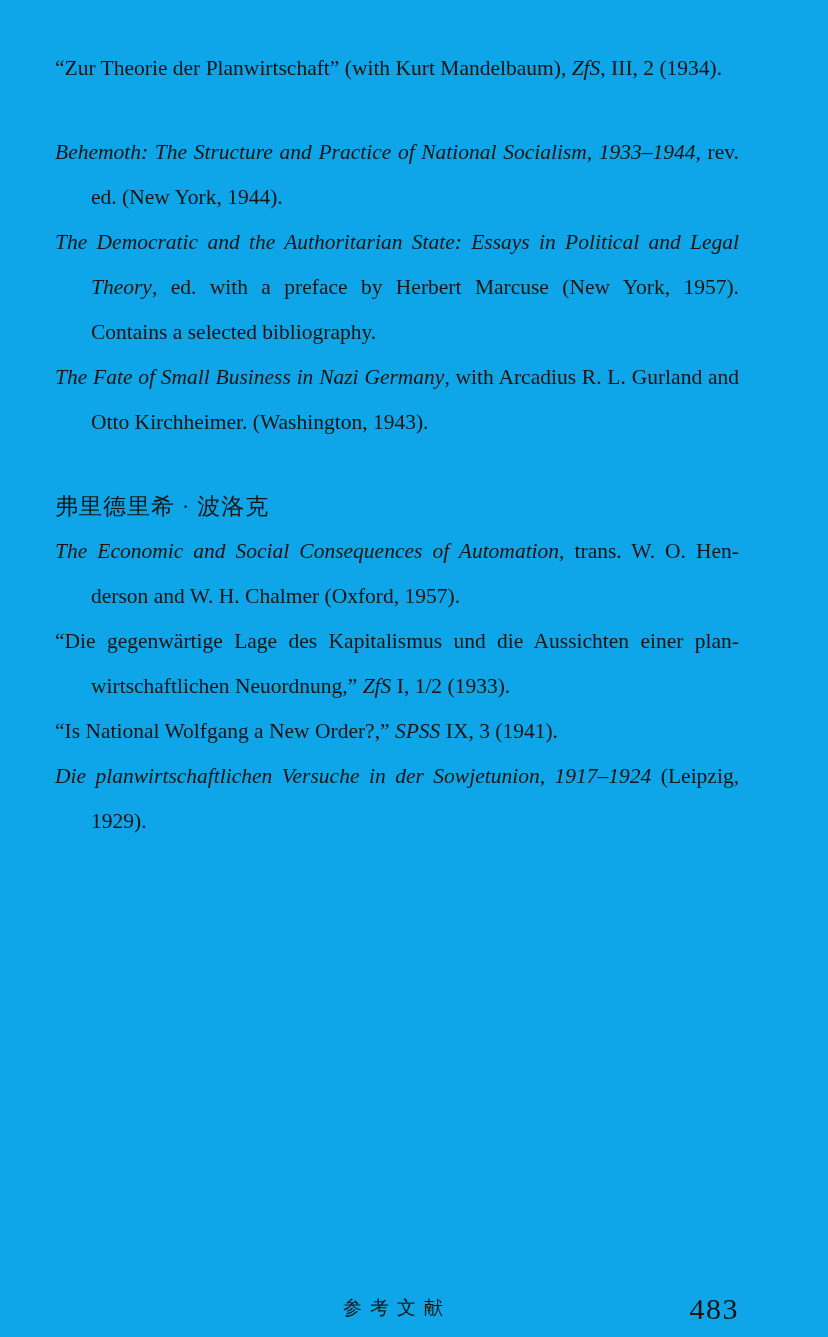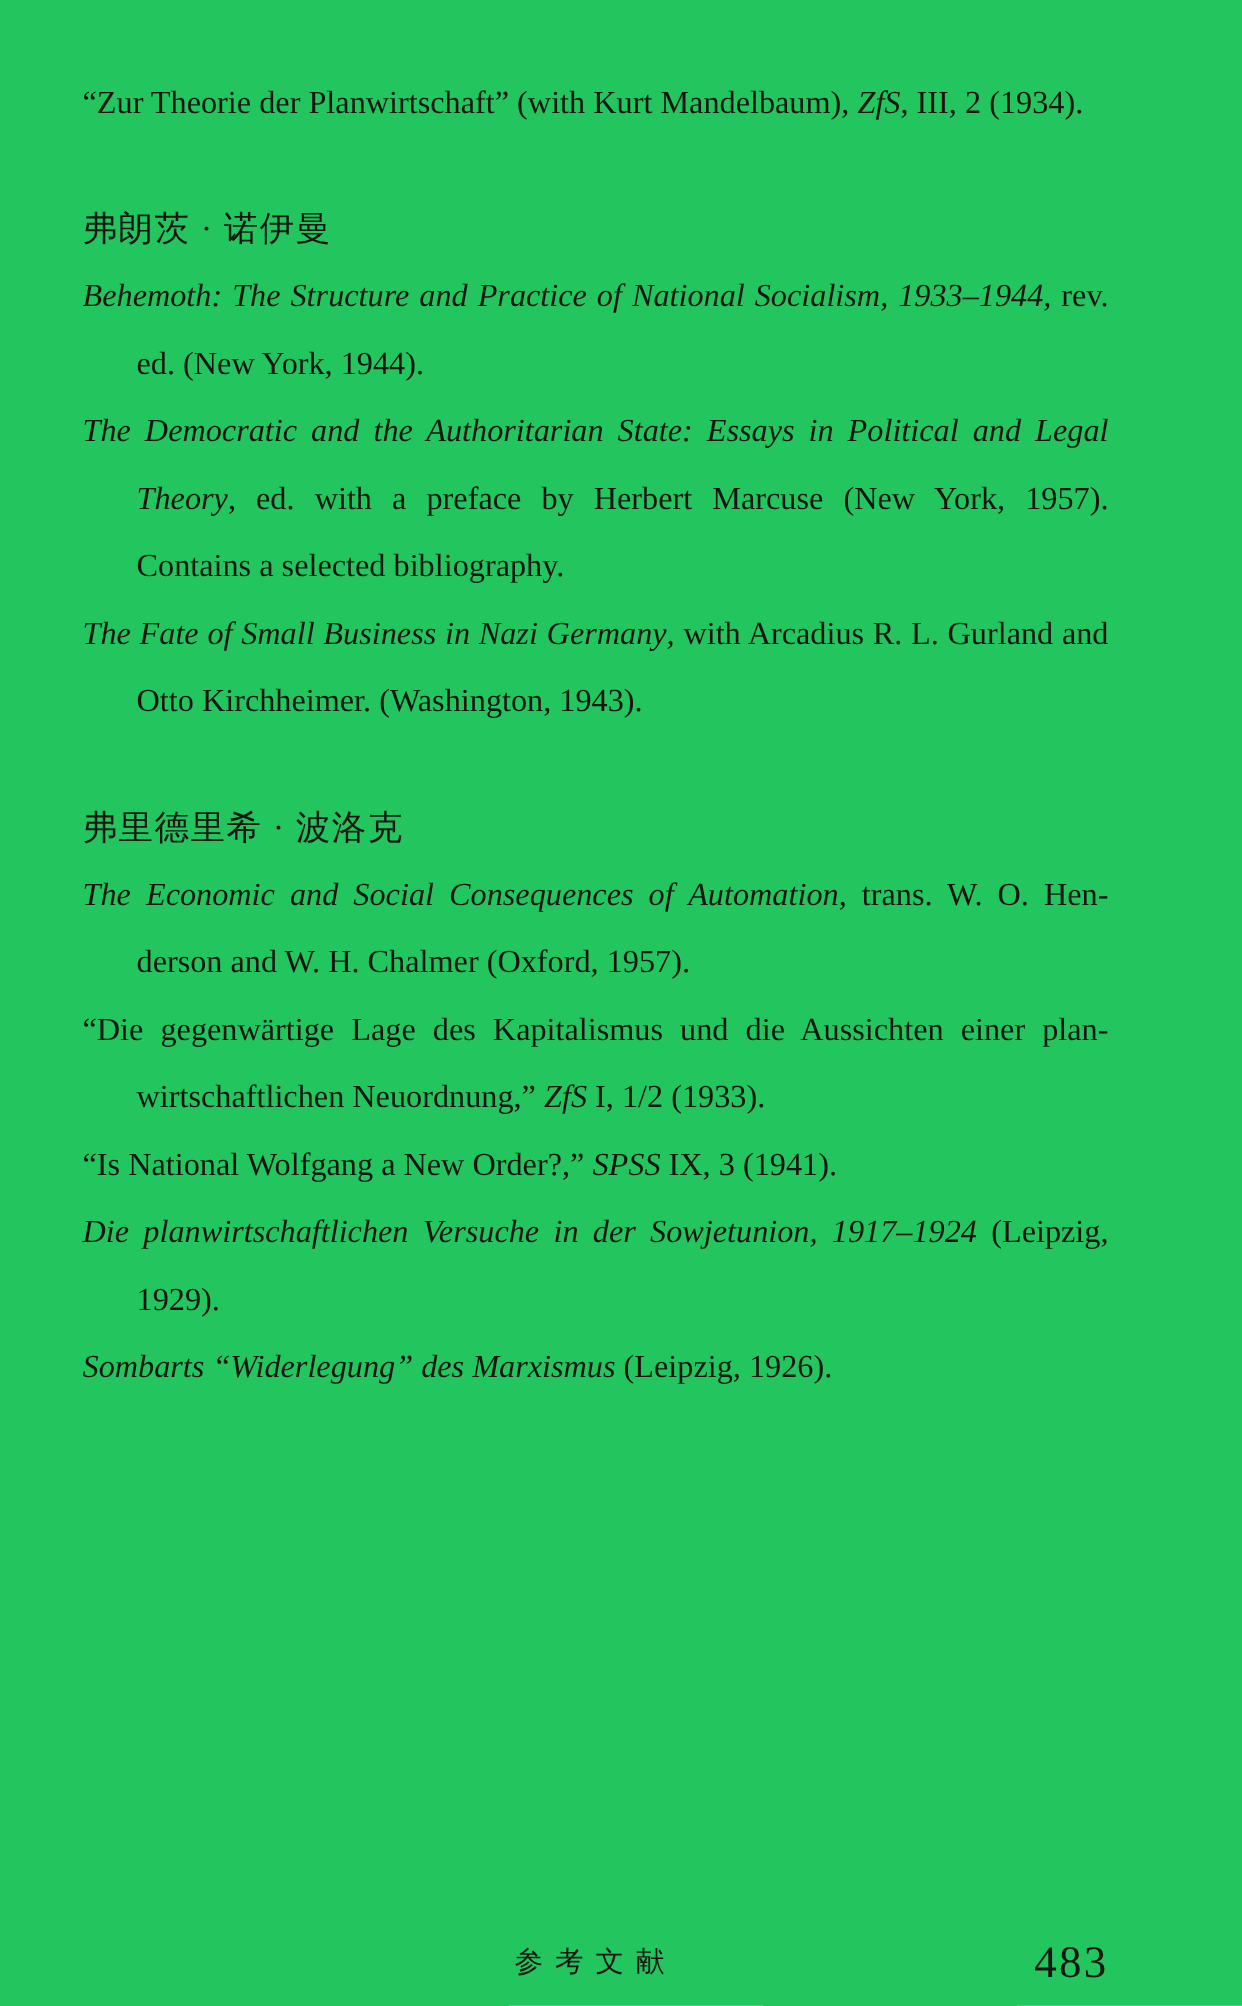--- a/index.html
+++ b/index.html
@@ -55,37 +55,35 @@
     position: absolute;
     right: 0;
     top: -3px;
     font-size: 30px;
     letter-spacing: 1.5px;
   }
 </style>
 </head>
 <body>
 
-<div class="page" style="background: #22c55e; color: rgb(24, 21, 18);">
+<div class="page" style="background: #0ea5e9; color: rgb(24, 21, 18);">
   <main class="content">
       <section class="section">
         <p class="entry"><span>“Zur Theorie der Planwirtschaft” (with Kurt Mandelbaum), </span><span class="it">ZfS</span><span>, III, 2 (1934).</span></p>
       </section>
       <section class="section with-heading">
-        <div class="heading">弗朗茨 · 诺伊曼</div>
         <p class="entry"><span class="it">Behemoth: The Structure and Practice of National Socialism, 1933–1944,</span><span> rev. ed. (New York, 1944).</span></p>
         <p class="entry"><span class="it">The Democratic and the Authoritarian State: Essays in Political and Legal Theory</span><span>, ed. with a preface by Herbert Marcuse (New York, 1957). Contains a selected bibliography.</span></p>
         <p class="entry"><span class="it">The Fate of Small Business in Nazi Germany</span><span>, with Arcadius R. L. Gurland and Otto Kirchheimer. (Washington, 1943).</span></p>
       </section>
       <section class="section with-heading">
         <div class="heading">弗里德里希 · 波洛克</div>
         <p class="entry"><span class="it">The Economic and Social Consequences of Automation</span><span>, trans. W. O. Hen­derson and W. H. Chalmer (Oxford, 1957).</span></p>
         <p class="entry"><span>“Die gegenwärtige Lage des Kapitalismus und die Aussichten einer plan­wirtschaftlichen Neuordnung,” </span><span class="it">ZfS</span><span> I, 1/2 (1933).</span></p>
         <p class="entry"><span>“Is National Wolfgang a New Order?,” </span><span class="it">SPSS</span><span> IX, 3 (1941).</span></p>
         <p class="entry"><span class="it">Die planwirtschaftlichen Versuche in der Sowjetunion, 1917–1924</span><span> (Leipzig, 1929).</span></p>
-        <p class="entry"><span class="it">Sombarts “Widerlegung” des Marxismus</span><span> (Leipzig, 1926).</span></p>
       </section>
     </main>
   <footer class="footer">
     <span class="footer-label">参考文献</span>
     <span class="page-number">483</span>
   </footer>
 </div>
 
 </body></html>

